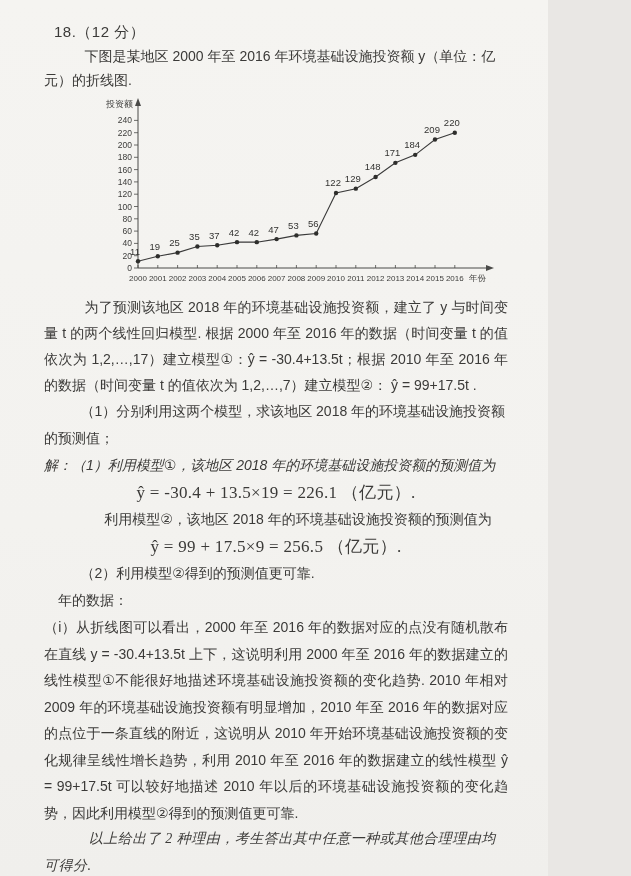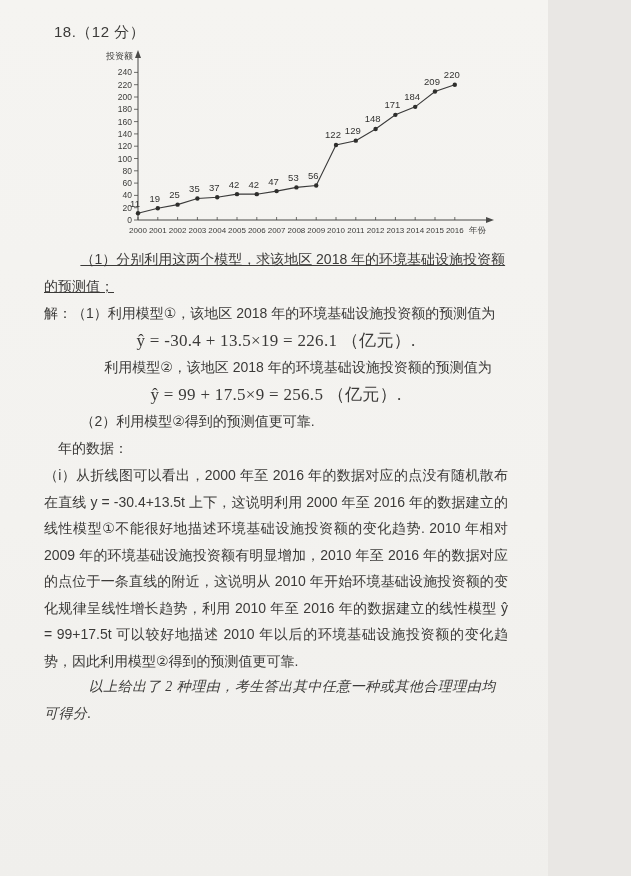--- a/index.html
+++ b/index.html
@@ -35,24 +35,24 @@
     text-align:right;
   }
   .para{
     line-height:26px;
     text-align:justify;
     text-indent:2.9em;
   }
   .qline{
     line-height:27px;
     text-indent:2.6em;
-    text-decoration:underline;
   }
   .solhead{
     line-height:27px;
+    font-style:italic;
   }
   .eq{
     line-height:27px;
     text-align:center;
     font-family:"Liberation Serif","DejaVu Serif",serif;
     font-size:17px;
     letter-spacing:0.3px;
   }
   .sol2{
     line-height:27px;
@@ -79,20 +79,21 @@
   }
   svg text{font-family:"Liberation Sans","DejaVu Sans",sans-serif;}
 </style>
 </head>
 <body>
 
 <div class="page">
 
   <p class="title">18.（12 分）</p>
 
+  <p class="intro">下图是某地区 2000 年至 2016 年环境基础设施投资额 y（单位：亿元）的折线图.</p>
 
   <div class="chart-wrap">
     <svg width="450" height="194" viewBox="0 0 450 194">
 
       <line x1="80" y1="174" x2="80" y2="10" stroke="#4a4a48" stroke-width="1"></line>
       <polygon points="80,4 77,12 83,12" fill="#4a4a48"></polygon>
       <line x1="80" y1="174" x2="430" y2="174" stroke="#4a4a48" stroke-width="1"></line>
       <polygon points="436,174 428,171 428,177" fill="#4a4a48"></polygon>
       <text x="75" y="13" text-anchor="end" font-size="9" fill="#3c3c3a">投资额</text>
       <text x="411" y="186.5" font-size="8.5" fill="#3c3c3a">年份</text>
@@ -189,20 +190,21 @@
           <circle cx="357.2" cy="60.84" r="2.2" fill="#2e2e2c"></circle>
           <text x="354.2" y="54.34" text-anchor="middle" font-size="9.5" fill="#333331">184</text>
           <circle cx="377" cy="45.465" r="2.2" fill="#2e2e2c"></circle>
           <text x="374" y="38.965" text-anchor="middle" font-size="9.5" fill="#333331">209</text>
           <circle cx="396.8" cy="38.69999999999999" r="2.2" fill="#2e2e2c"></circle>
           <text x="393.8" y="32.19999999999999" text-anchor="middle" font-size="9.5" fill="#333331">220</text>
         </g>
     </svg>
   </div>
 
+  <p class="para">为了预测该地区 2018 年的环境基础设施投资额，建立了 y 与时间变量 t 的两个线性回归模型. 根据 2000 年至 2016 年的数据（时间变量 t 的值依次为 1,2,…,17）建立模型①：ŷ = -30.4+13.5t；根据 2010 年至 2016 年的数据（时间变量 t 的值依次为 1,2,…,7）建立模型②：  ŷ = 99+17.5t .</p>
 
   <p class="qline">（1）分别利用这两个模型，求该地区 2018 年的环境基础设施投资额的预测值；</p>
 
   <p class="solhead">解：（1）利用模型①，该地区 2018 年的环境基础设施投资额的预测值为</p>
   <p class="eq">ŷ = -30.4 + 13.5×19 = 226.1 （亿元）.</p>
 
   <p class="sol2">利用模型②，该地区 2018 年的环境基础设施投资额的预测值为</p>
   <p class="eq">ŷ = 99 + 17.5×9 = 256.5  （亿元）.</p>
 
   <p class="ansline">（2）利用模型②得到的预测值更可靠.</p>

